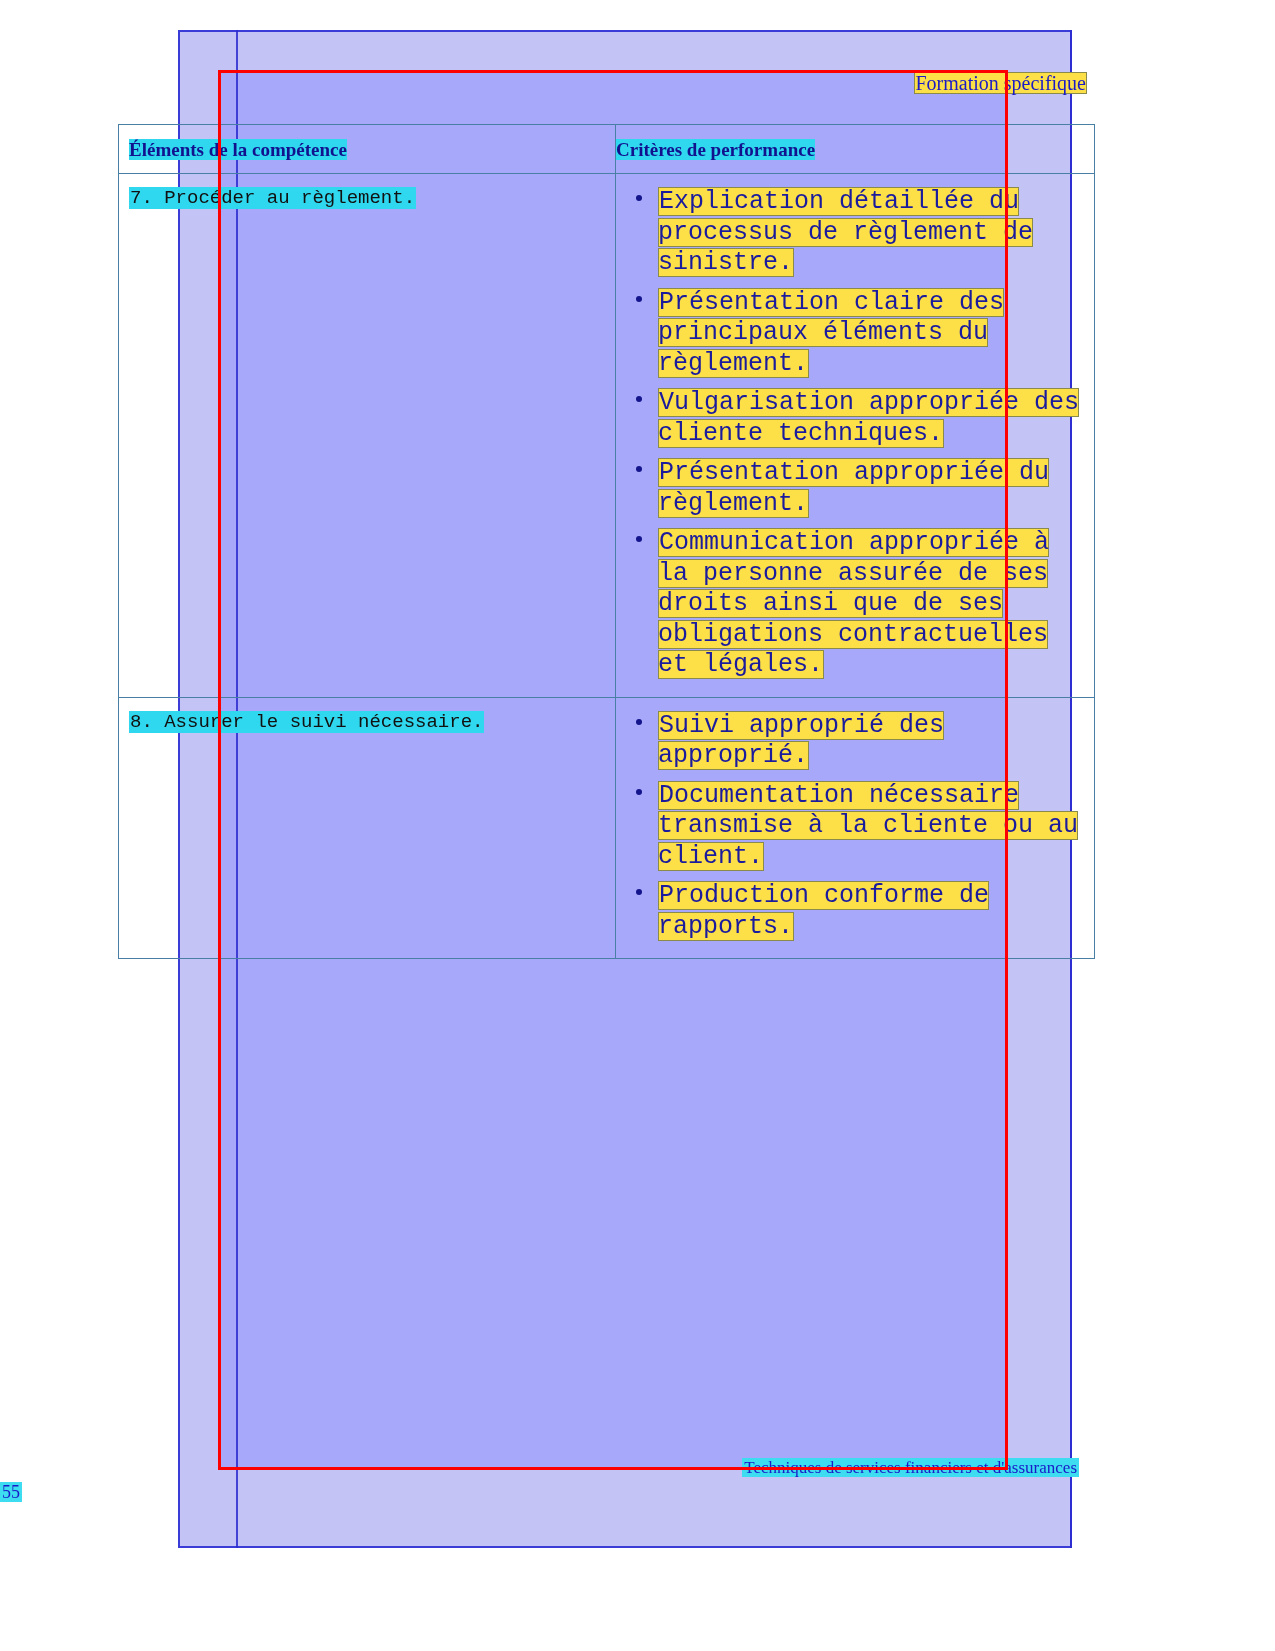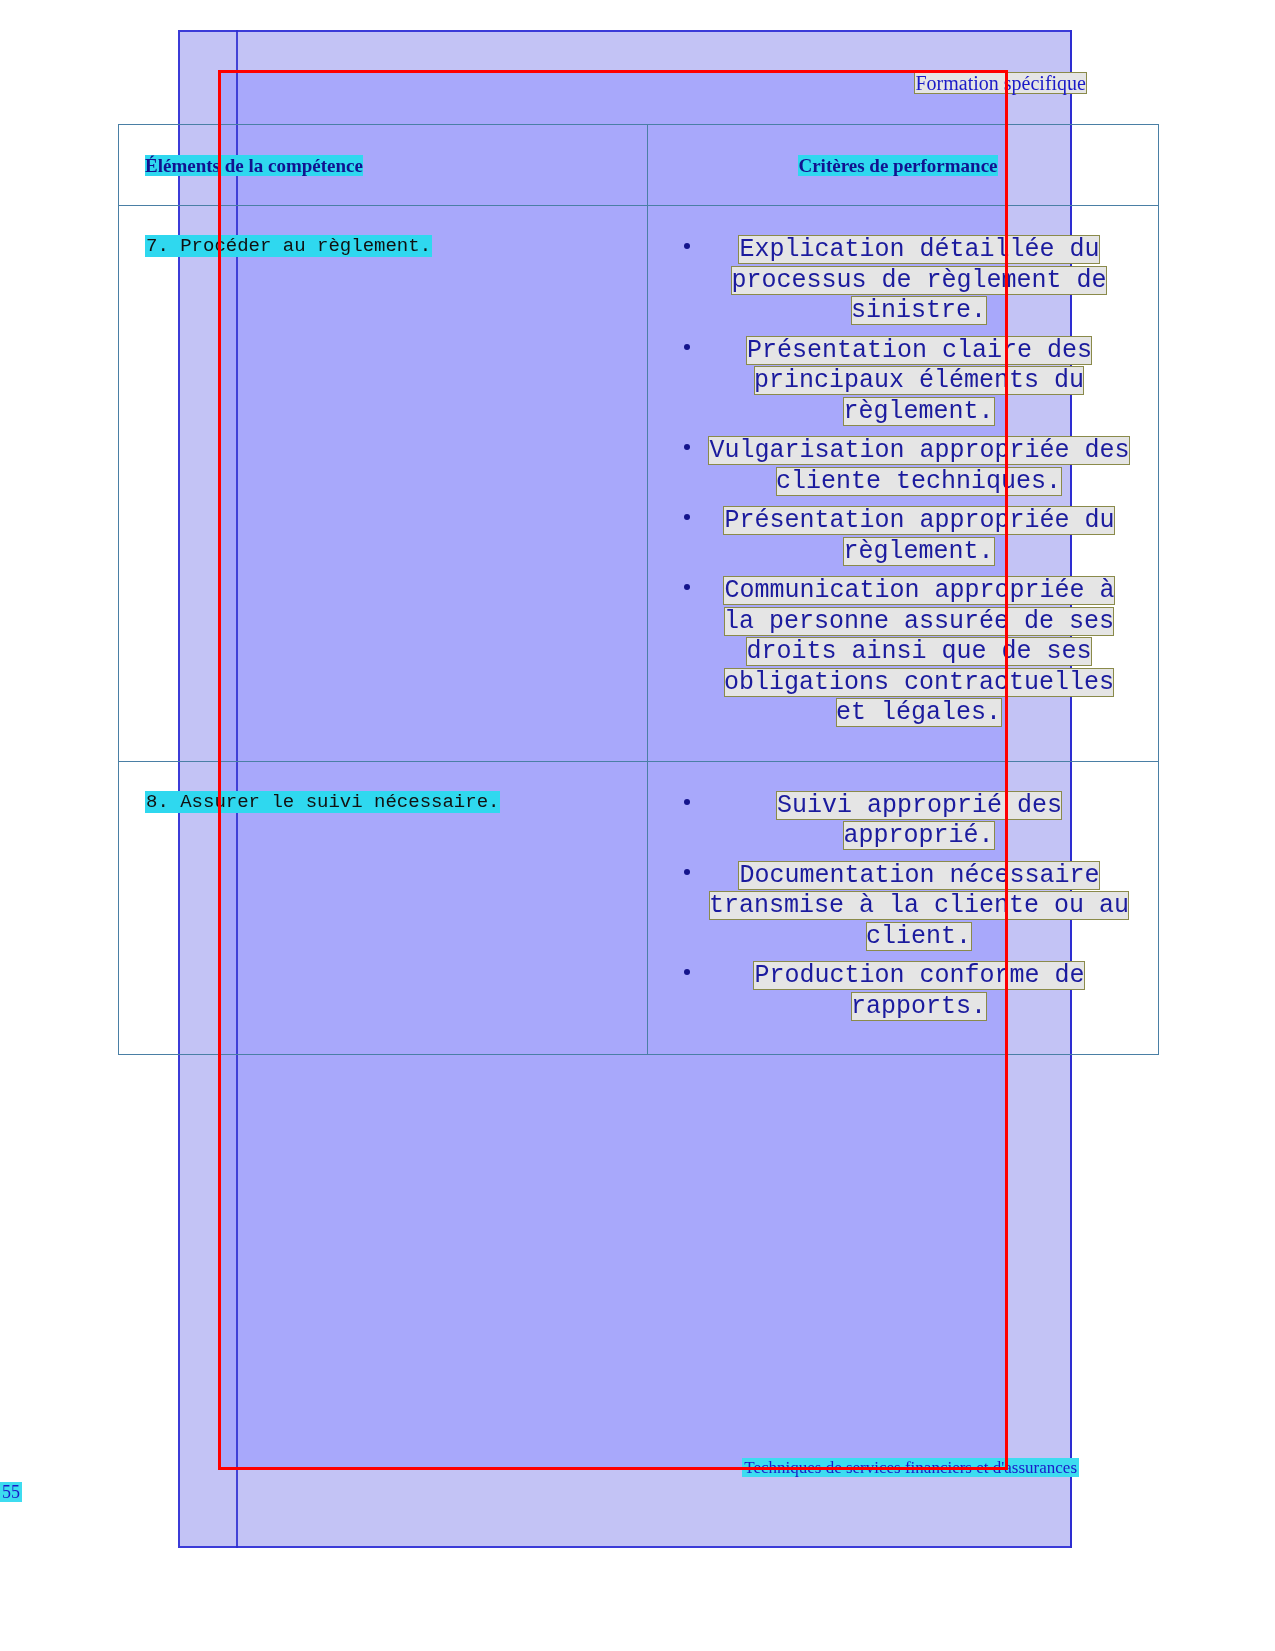--- a/index.html
+++ b/index.html
@@ -68,25 +68,25 @@
     left: 118px;
     top: 124px;
     width: 974px;
     border-collapse: collapse;
     z-index: 25;
     table-layout: fixed;
   }
   #competency-table td {
     border: 1px solid #4a7fa5;
     vertical-align: top;
-    padding: 16px;
+    padding: 0;
     background: transparent;
   }
   #competency-table td.col-left  { width: 496px; }
-  #competency-table td.col-right { width: 478px; text-align: center; }
+  #competency-table td.col-right { width: 478px; }
 
   .cell-pad-head { padding: 14px 10px 12px 10px; }
   .cell-pad      { padding: 13px 10px 16px 10px; font-family: Liberation Mono, monospace; }
 
   .hdr {
     font-weight: bold;
     font-size: 19px;
     color: #12128f;
     display: inline-block;
   }
@@ -118,21 +118,21 @@
     left: 10px;
     top: 8px;
     width: 6px;
     height: 6px;
     background: #14148c;
     border-radius: 50%;
   }
 
   
   .ocr {
-    background: #e5e5e5;
+    background: #fde047;
     box-shadow: 0 0 0 1px #8a8a4a inset;
     padding: 0 1px;
   }
   .ocr-cy {
     background: #2fd8ef;
     padding: 0 1px;
   }
   .ocr-line {
     background: #2fd8ef;
     display: inline;

